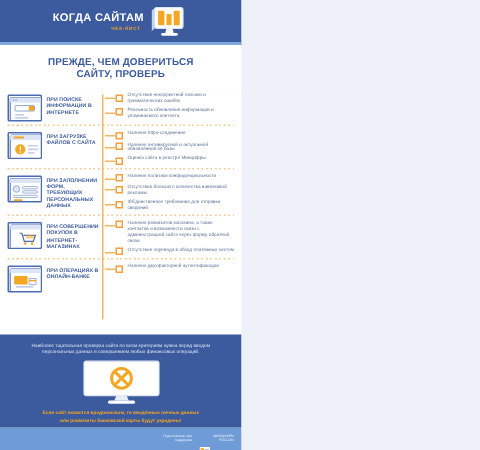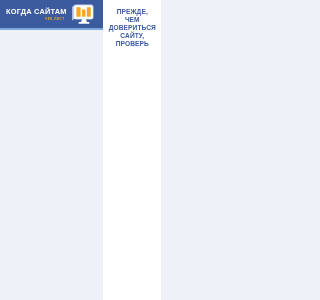--- a/index.html
+++ b/index.html
@@ -2,21 +2,21 @@
 <html><head>
 <meta charset="utf-8">
 <style>
   * { margin:0; padding:0; box-sizing:border-box; }
   html,body { width:161px; height:300px; }
   body {
     font-family:"Liberation Sans", sans-serif;
     background:#eef1f7;
     overflow:hidden;
   }
-  .poster { width:161px; height:300px; position:relative; display:flex; flex-direction:row; }
+  .poster { width:161px; height:300px; position:relative; display:flex; flex-direction:column; }
 
   
   .header {
     background:#3c5a9e;
     height:30px;
     display:flex;
     align-items:center;
     justify-content:center;
     gap:4px;
     padding:2px 6px 3px 6px;

